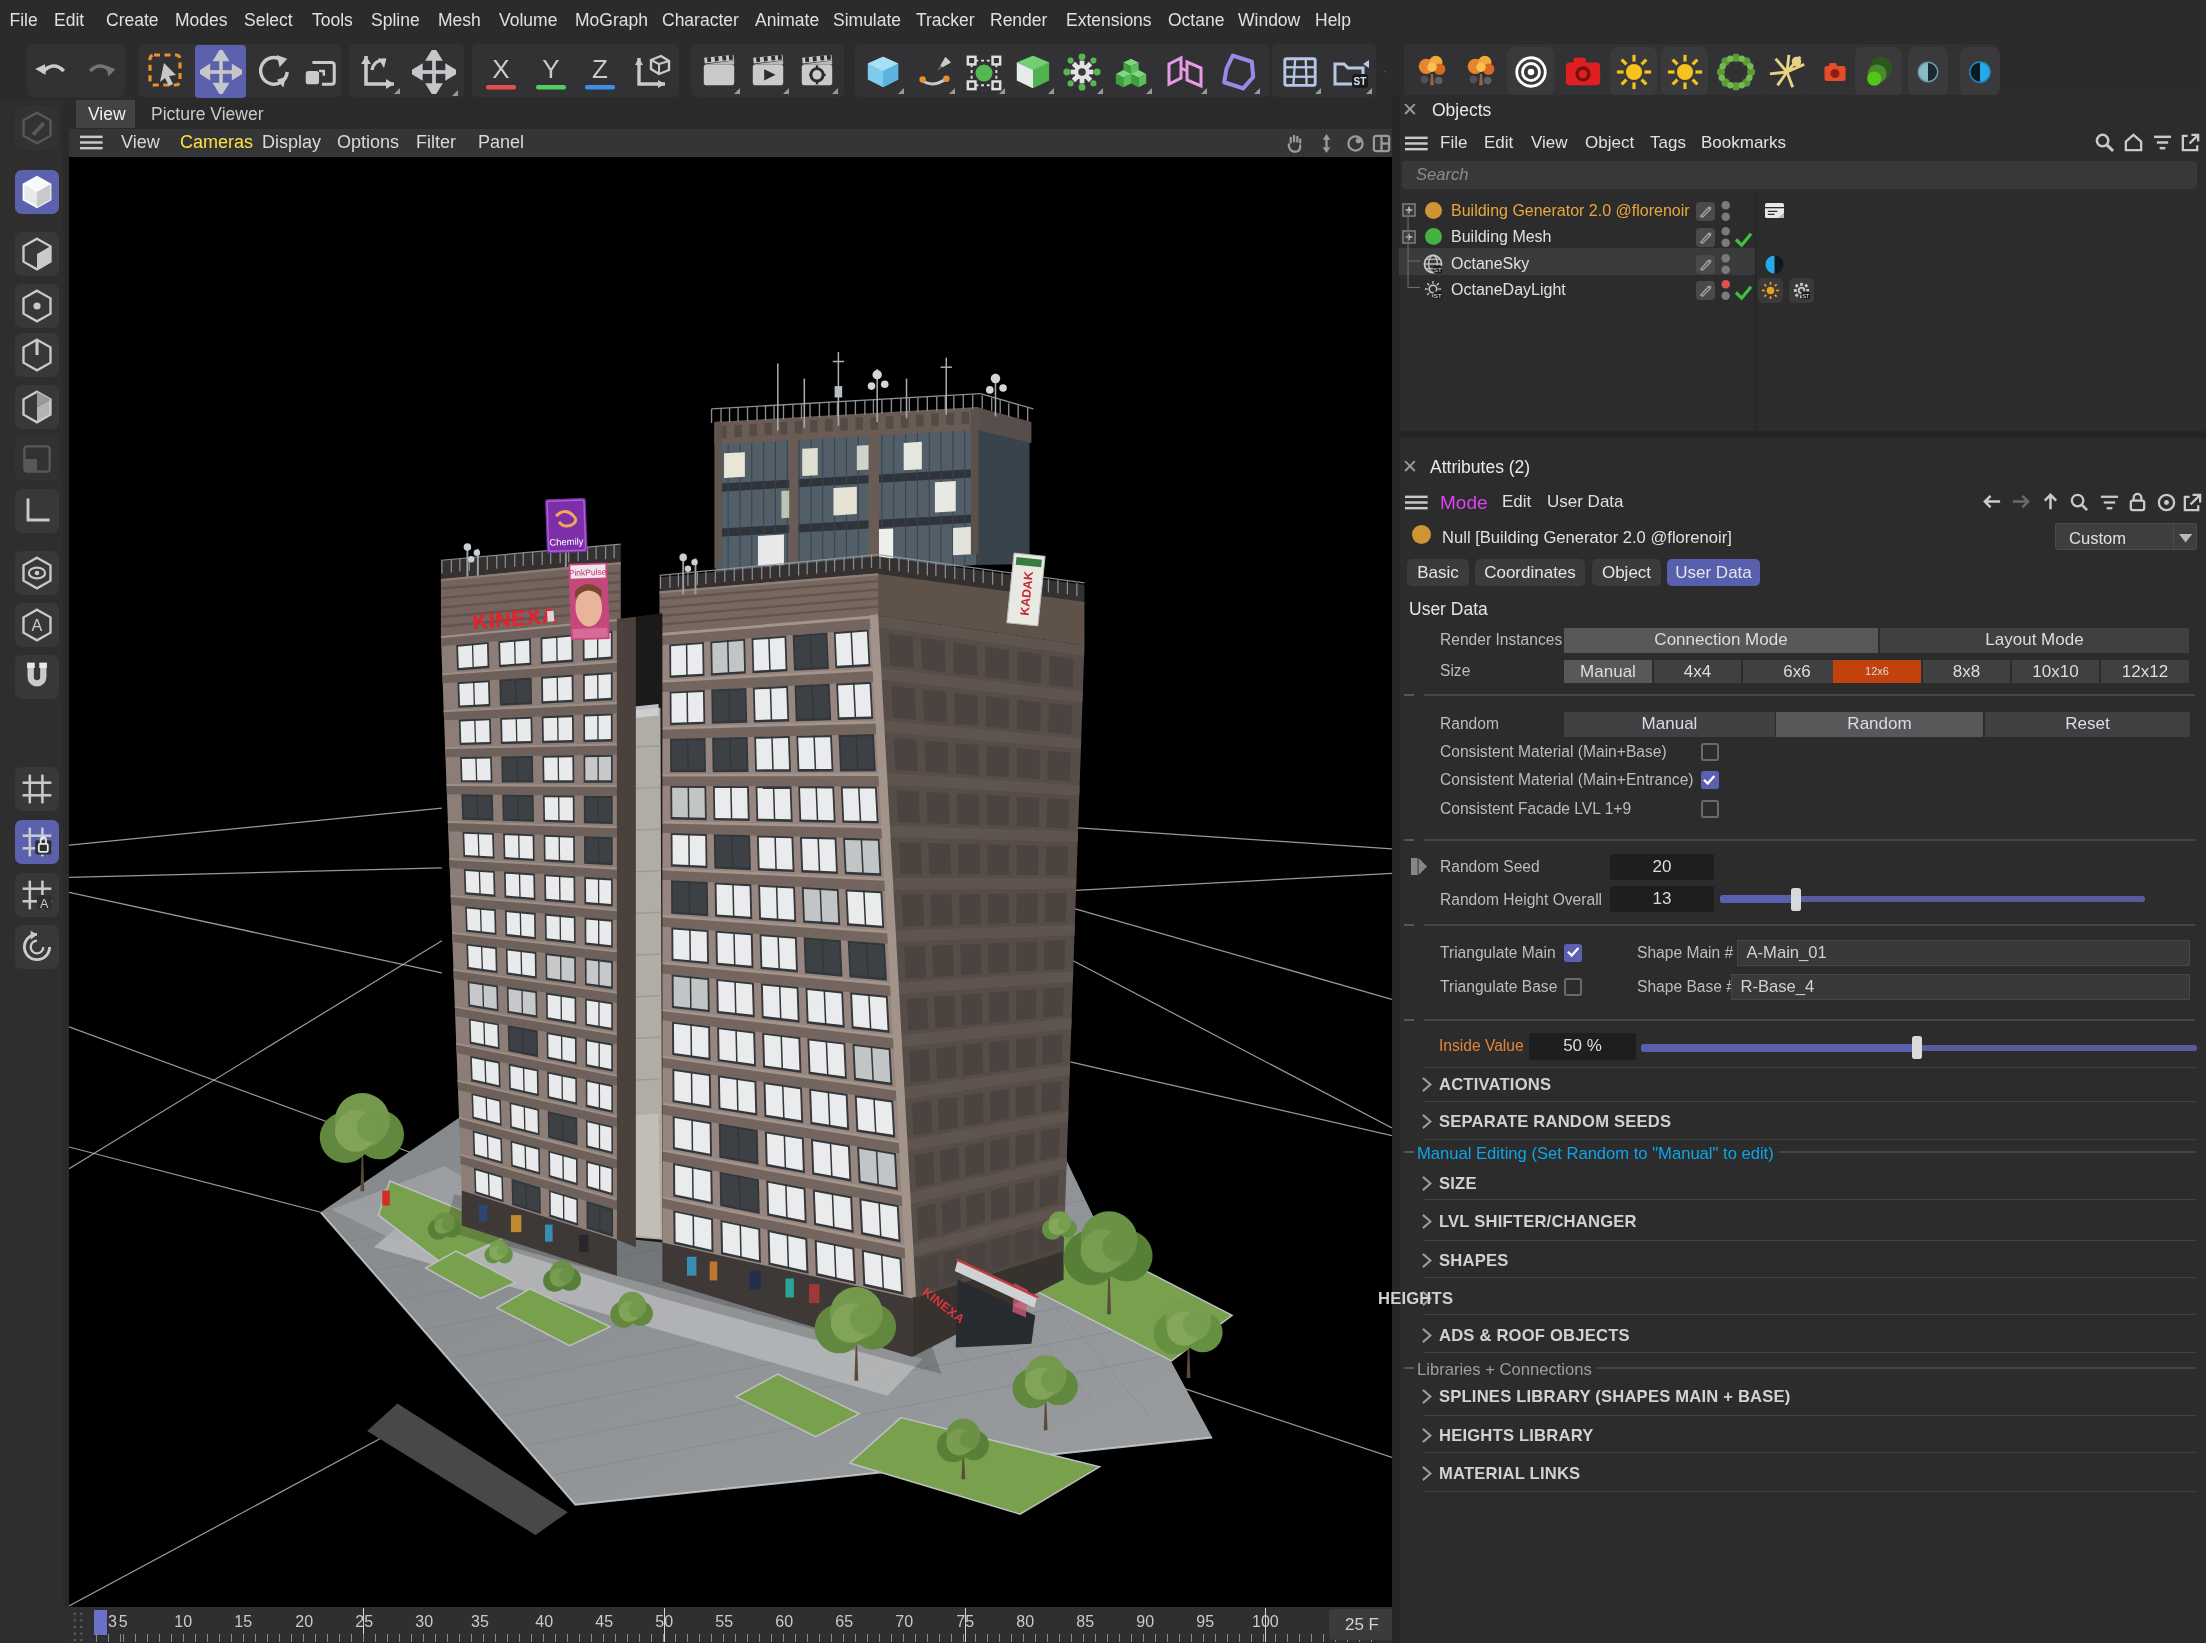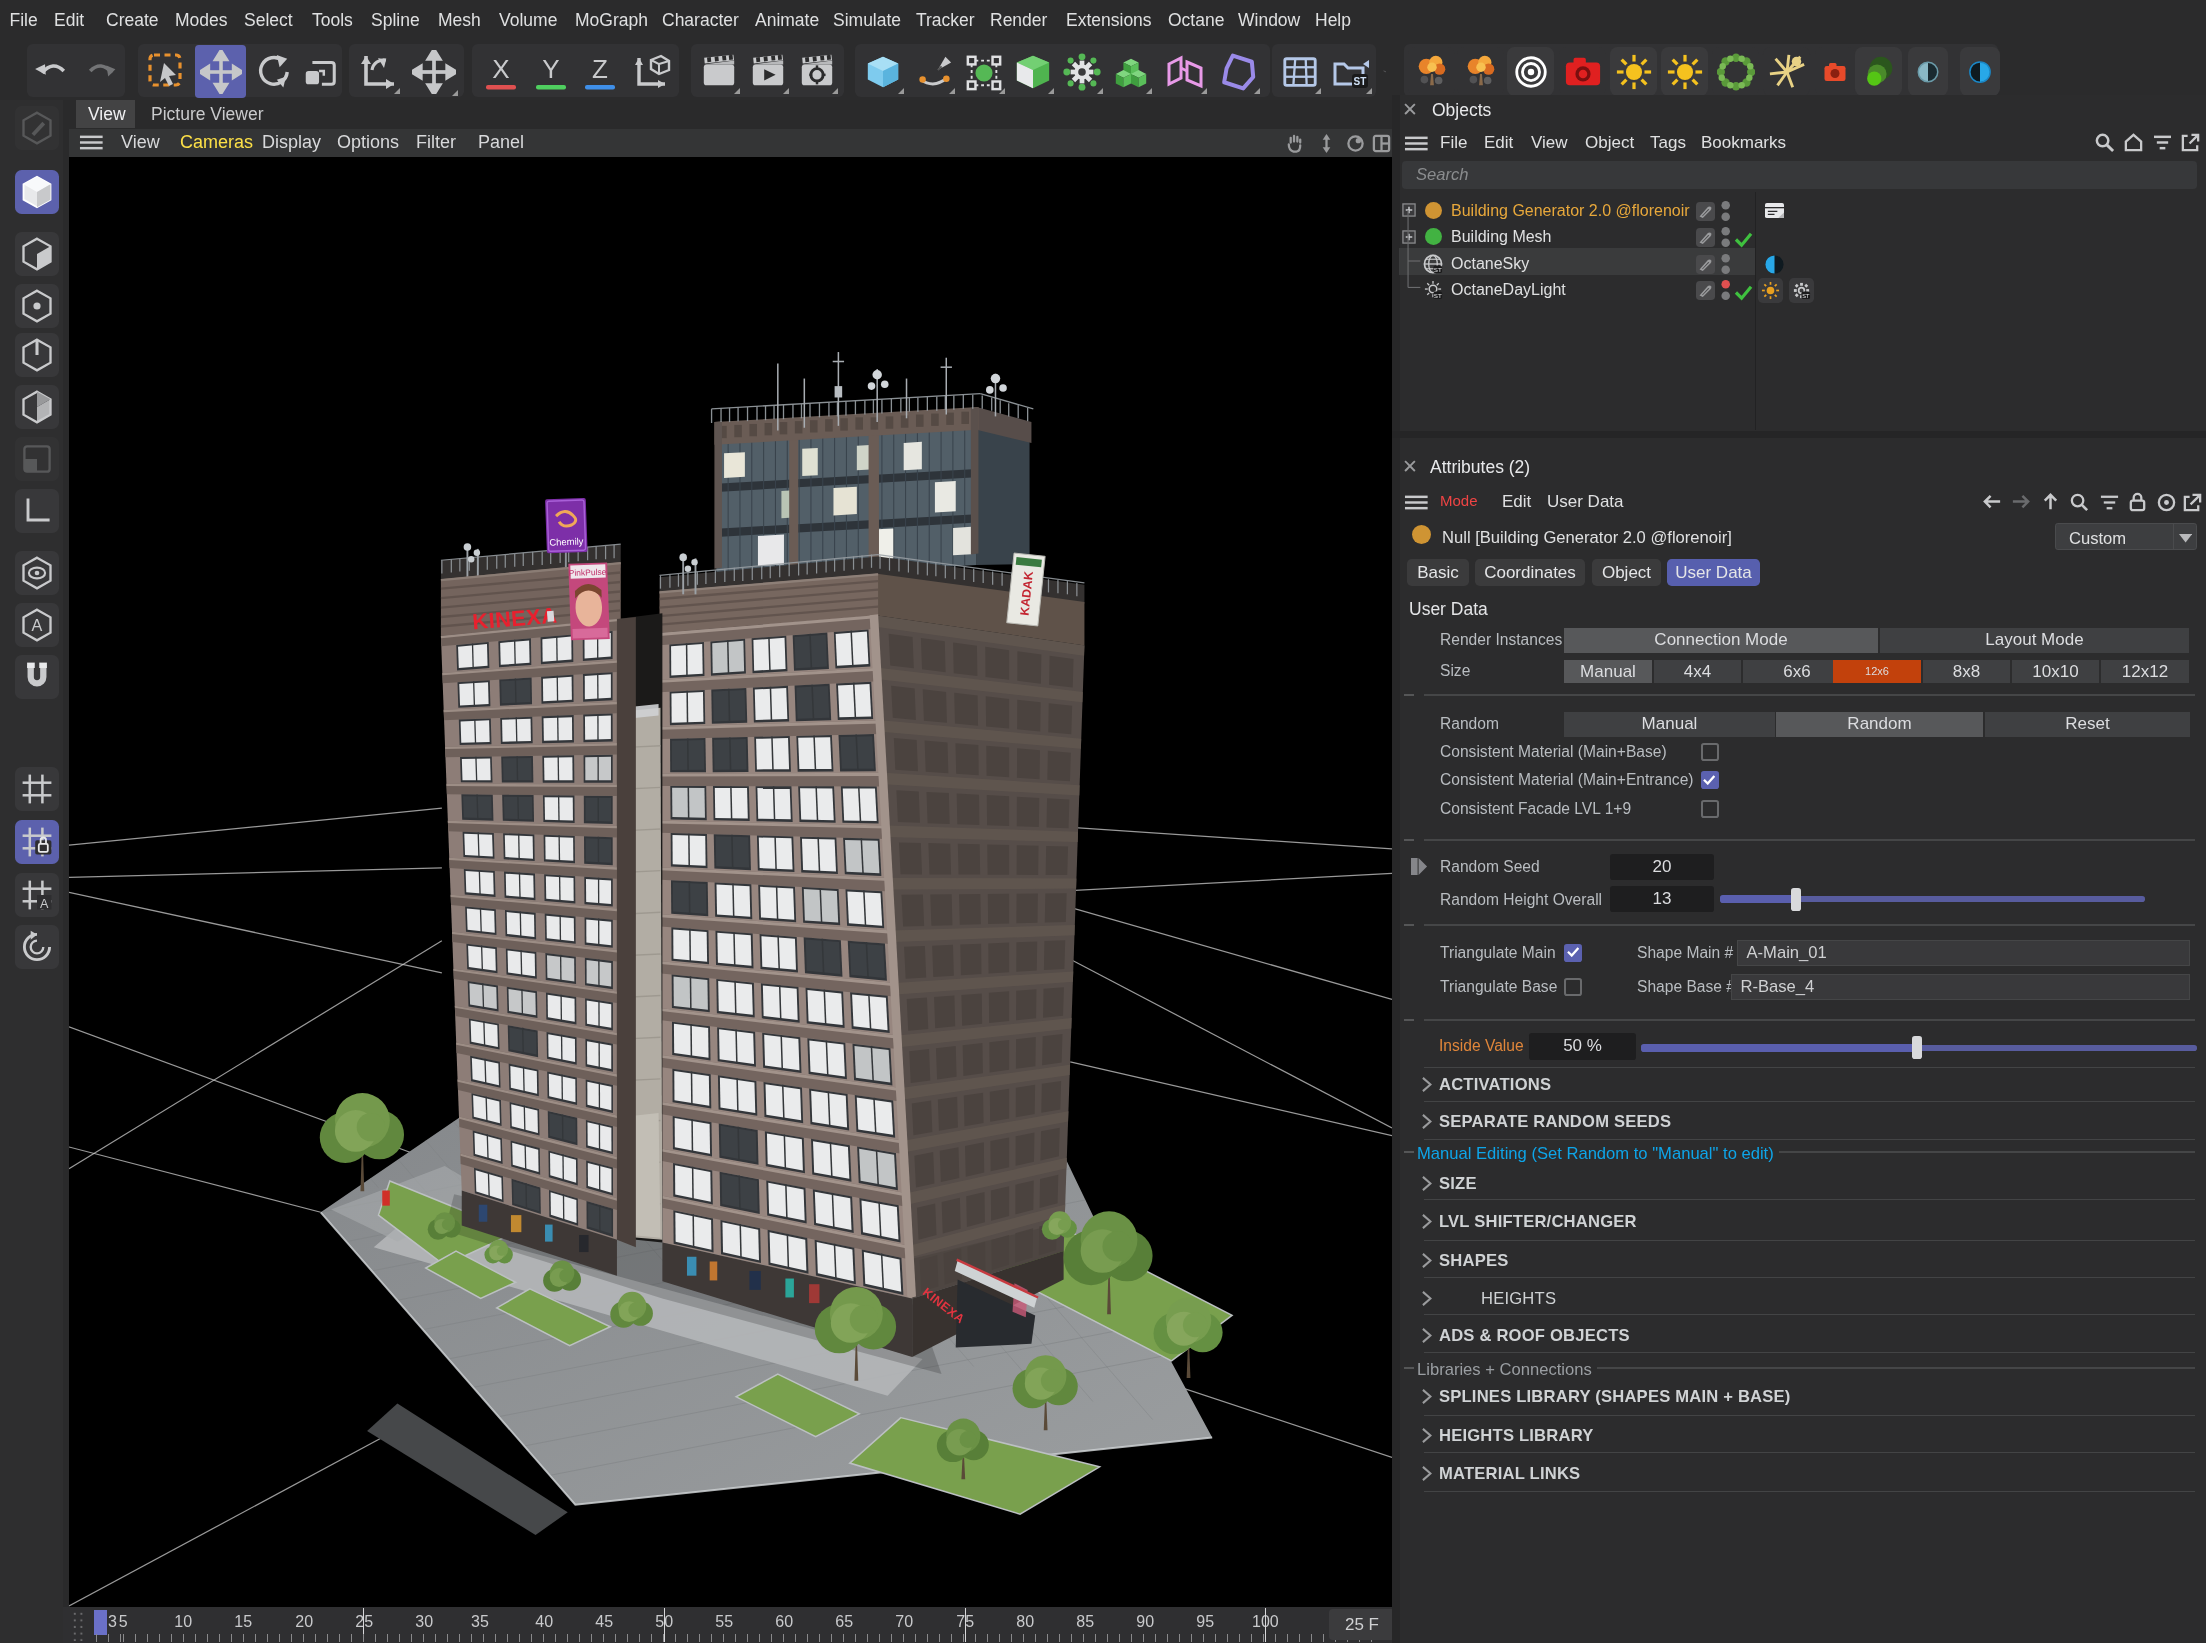--- a/index.html
+++ b/index.html
@@ -1710,21 +1710,21 @@
 <div class="abs" style="left:1392px;top:431px;width:815px;height:6.6px;background:#252526"></div>
 <div class="abs txt" style="left:1402px;top:455px;color:#9a9b9d;font-size:19px">✕</div>
 <div class="abs" style="left:1430px;top:457px;color:#e8e9eb;font-size:17.5px">Attributes (2)</div>
 <svg class="abs" style="left:1404px;top:494px" width="24.6" height="17" viewBox="0 0 26 18">
     <g stroke="#c9cacc" stroke-width="2.6">
       <line x1="1" y1="3" x2="25" y2="3"></line>
       <line x1="1" y1="9" x2="25" y2="9"></line>
       <line x1="1" y1="15" x2="25" y2="15"></line>
     </g>
   </svg>
-<div class="abs" style="left:1440px;top:492px;color:#ef4444;font-size:15px;white-space:nowrap">Mode</div>
+<div class="abs" style="left:1440px;top:492px;color:#d946ef;font-size:19px;white-space:nowrap">Mode</div>
 <div class="abs" style="left:1502px;top:492px;color:#dfe0e1;font-size:17px;white-space:nowrap">Edit</div>
 <div class="abs" style="left:1547px;top:492px;color:#dfe0e1;font-size:17px;white-space:nowrap">User Data</div>
 <svg class="abs" style="left:1982px;top:492px" width="21" height="21" viewBox="0 0 22 22">
     <path d="M 19,10 L 4,10 M 9,4 L 3,10 L 9,16" fill="none" stroke="#c9cacc" stroke-width="2.6"></path>
   </svg>
 <svg class="abs" style="left:2010px;top:492px" width="21" height="21" viewBox="0 0 22 22">
     <path d="M 3,10 L 18,10 M 13,4 L 19,10 L 13,16" fill="none" stroke="#6a6b6d" stroke-width="2.6"></path>
   </svg>
 <svg class="abs" style="left:2040px;top:492px" width="21" height="21" viewBox="0 0 22 22">
     <path d="M 11,18 L 11,4 M 5,9 L 11,3 L 17,9" fill="none" stroke="#c9cacc" stroke-width="2.6"></path>
@@ -1849,21 +1849,21 @@
 <div class="abs" style="left:1439px;top:1212px;font-size:16.6px;font-weight:bold;color:#cfd2d4;letter-spacing:0.2px;white-space:nowrap">LVL SHIFTER/CHANGER</div>
 <div class="abs" style="left:1424px;top:1240px;width:771px;height:1.4px;background:#434445"></div>
 <svg class="abs" style="left:1421px;top:1252px" width="11.4" height="17" viewBox="0 0 12 18">
     <path d="M 2,2 L 10,9 L 2,16" fill="none" stroke="#9a9b9d" stroke-width="2.2"></path>
   </svg>
 <div class="abs" style="left:1439px;top:1251px;font-size:16.6px;font-weight:bold;color:#cfd2d4;letter-spacing:0.2px;white-space:nowrap">SHAPES</div>
 <div class="abs" style="left:1424px;top:1277px;width:771px;height:1.4px;background:#434445"></div>
 <svg class="abs" style="left:1421px;top:1290px" width="11.4" height="17" viewBox="0 0 12 18">
     <path d="M 2,2 L 10,9 L 2,16" fill="none" stroke="#9a9b9d" stroke-width="2.2"></path>
   </svg>
-<div class="abs" style="left:1481px;top:1289px;font-size:16.6px;font-weight:normal;color:#cfd2d4;letter-spacing:0.2px;white-space:nowrap">HEIGHTS</div>
+<div class="abs" style="left:1378px;top:1289px;font-size:16.6px;font-weight:bold;color:#cfd2d4;letter-spacing:0.2px;white-space:nowrap">HEIGHTS</div>
 <div class="abs" style="left:1424px;top:1314px;width:771px;height:1.4px;background:#434445"></div>
 <svg class="abs" style="left:1421px;top:1327px" width="11.4" height="17" viewBox="0 0 12 18">
     <path d="M 2,2 L 10,9 L 2,16" fill="none" stroke="#9a9b9d" stroke-width="2.2"></path>
   </svg>
 <div class="abs" style="left:1439px;top:1326px;font-size:16.6px;font-weight:bold;color:#cfd2d4;letter-spacing:0.2px;white-space:nowrap">ADS &amp; ROOF OBJECTS</div>
 <div class="abs" style="left:1424px;top:1352px;width:771px;height:1.4px;background:#434445"></div>
 <div class="abs" style="left:1404px;top:1367px;width:9.5px;height:1.9px;background:#555657"></div>
 <div class="abs" style="left:1417px;top:1360px;font-size:16.6px;color:#9a9ea2;white-space:nowrap">Libraries + Connections</div>
 <div class="abs" style="left:1597px;top:1367px;width:598px;height:1.9px;background:#454647"></div>
 <svg class="abs" style="left:1421px;top:1388px" width="11.4" height="17" viewBox="0 0 12 18">

